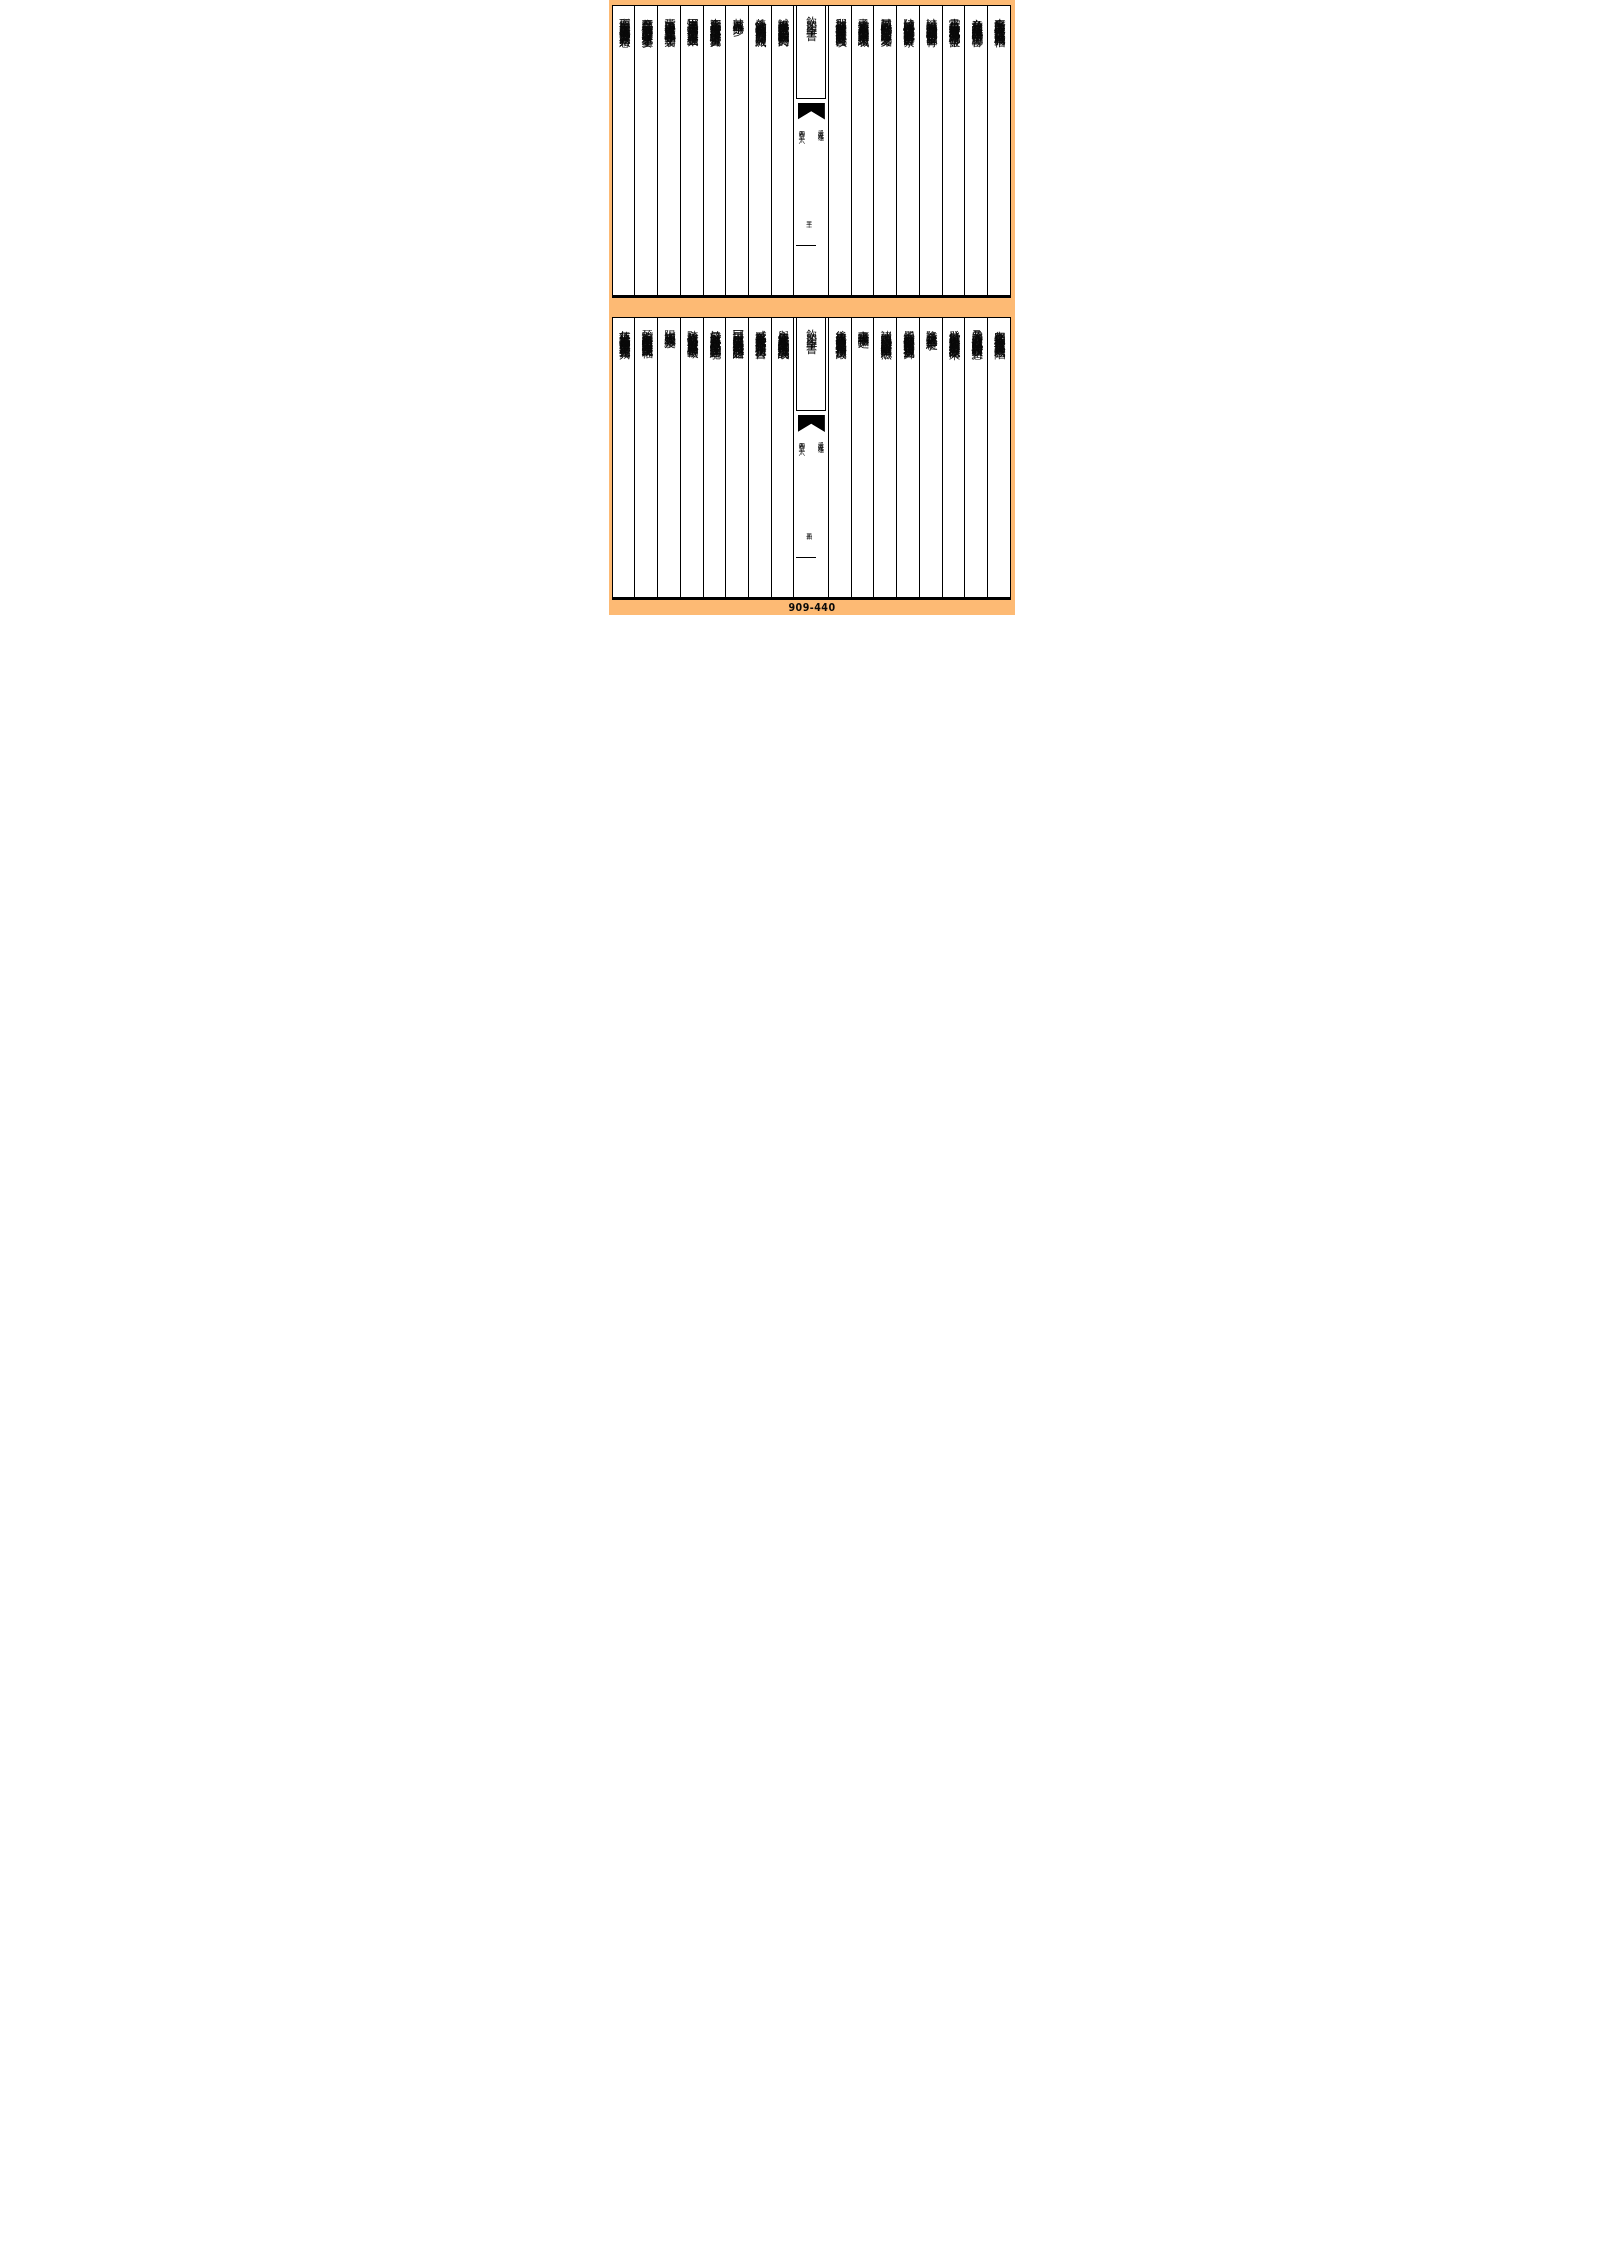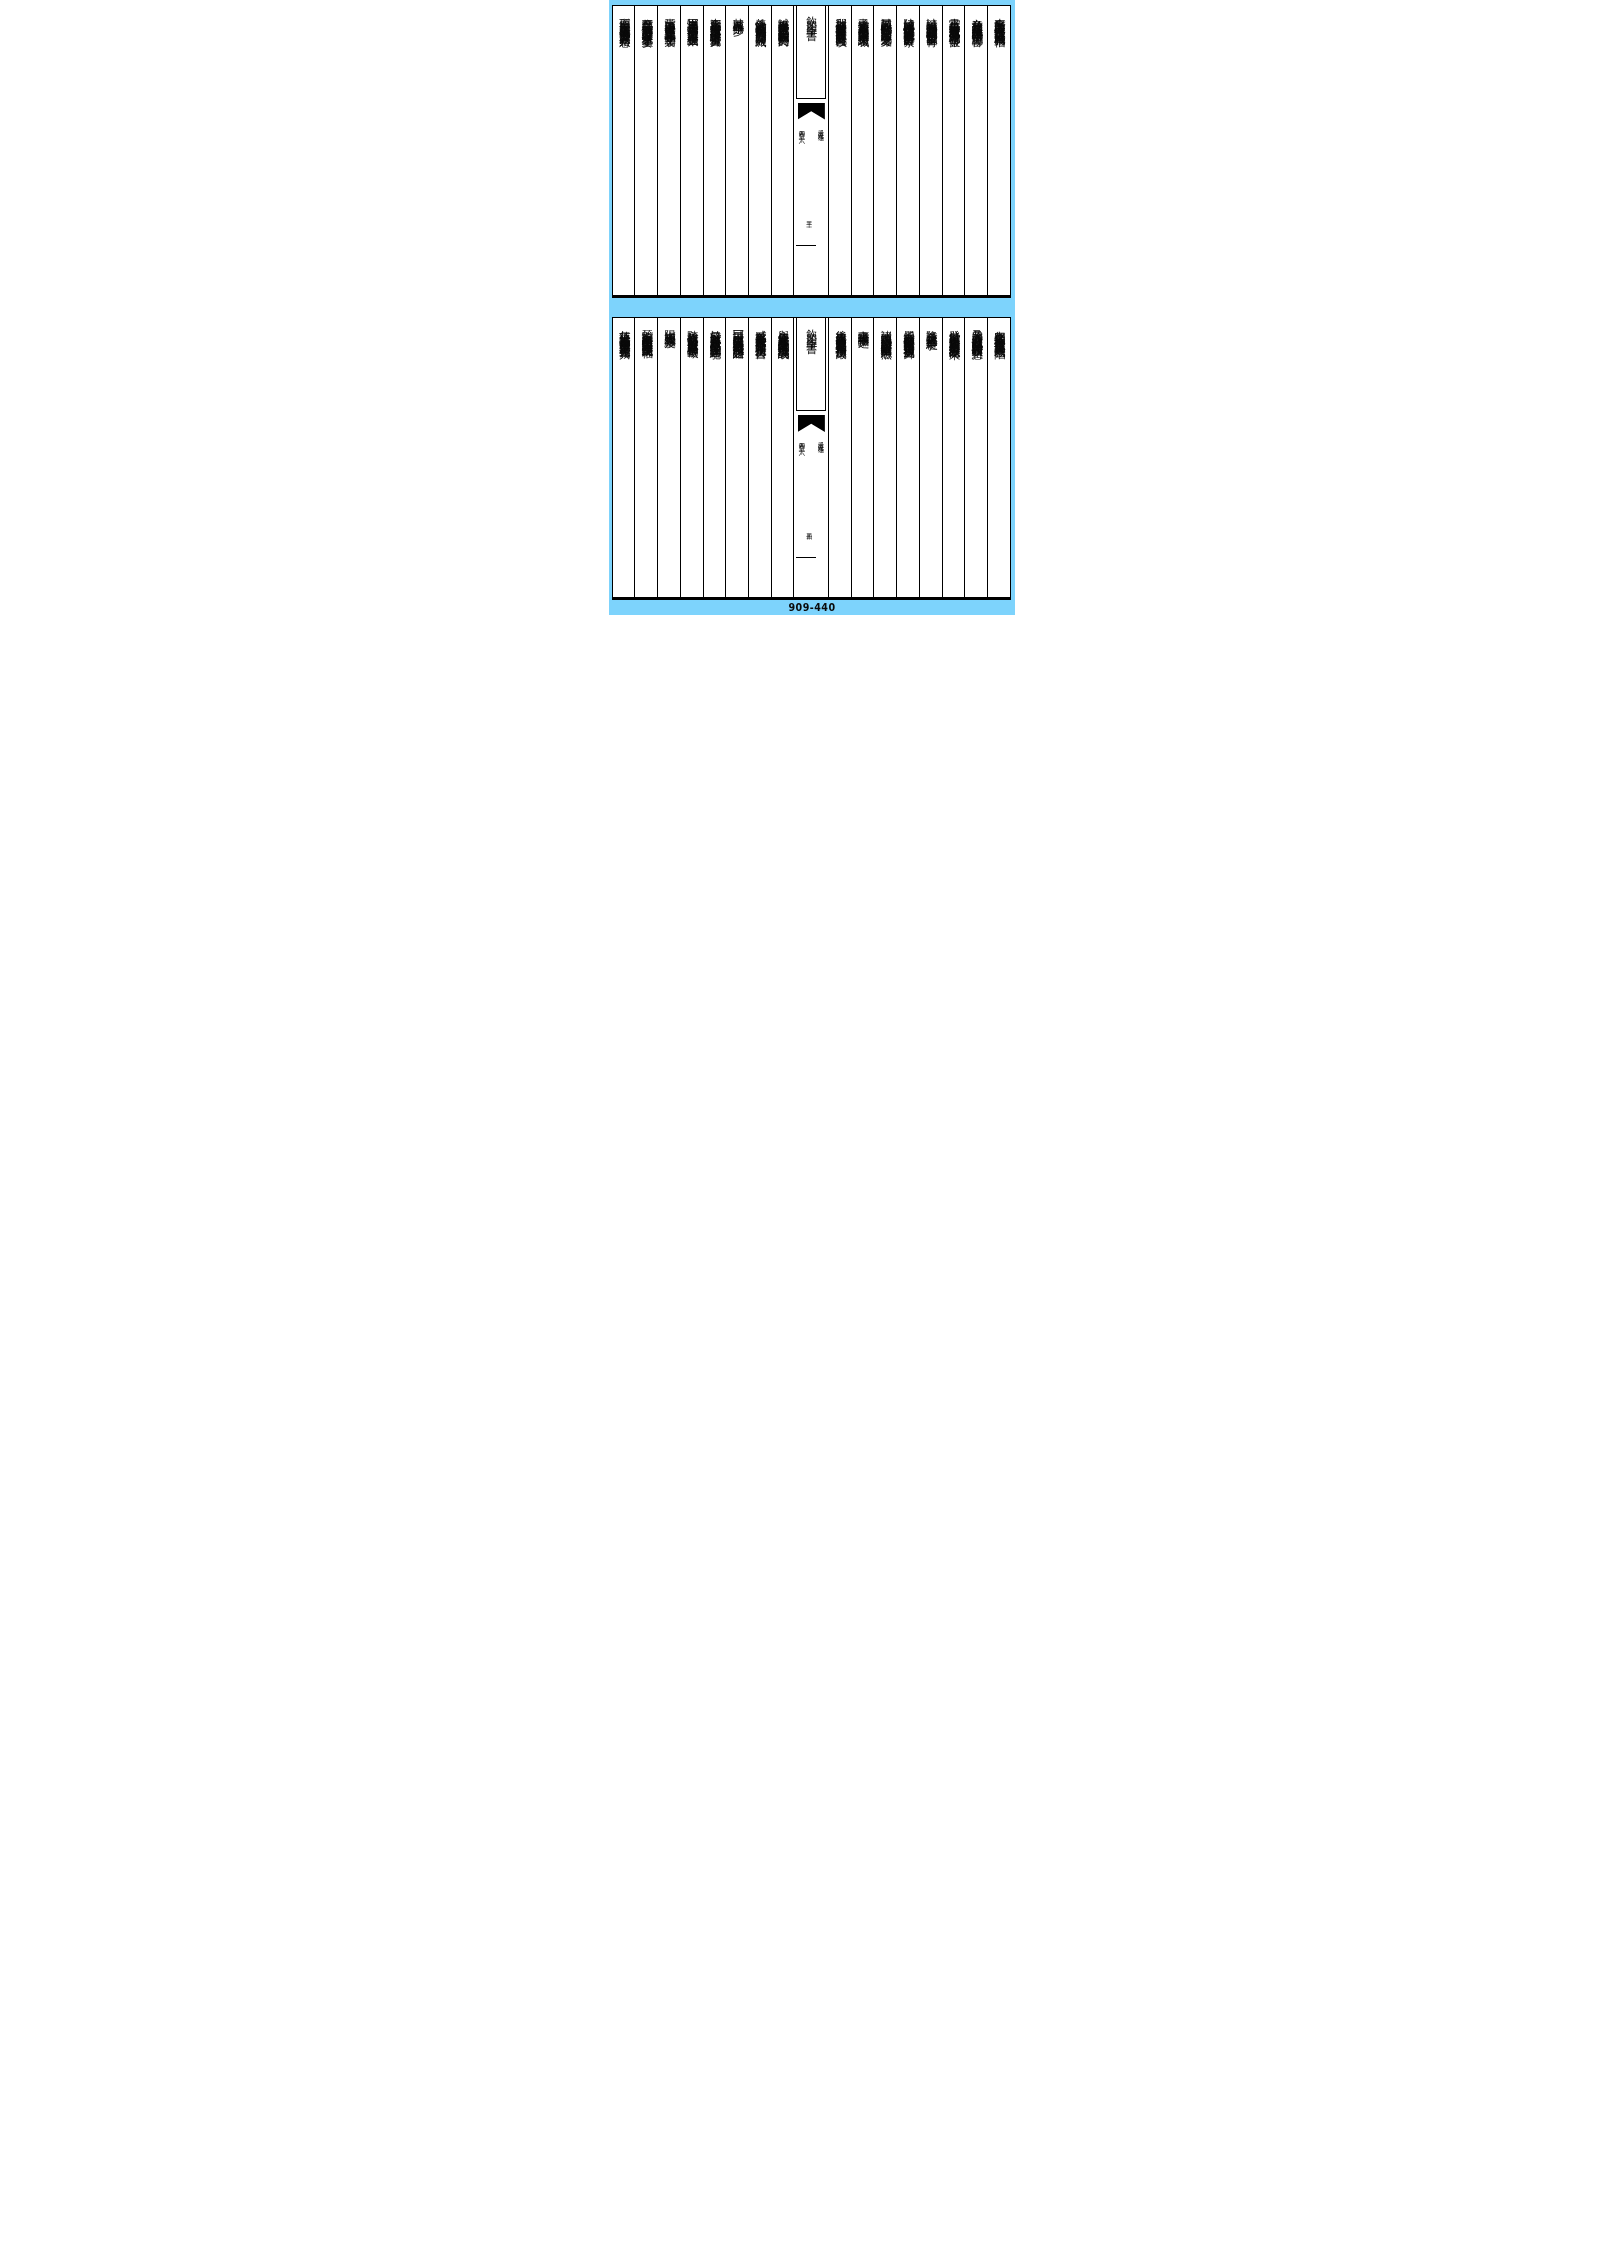--- a/index.html
+++ b/index.html
@@ -1,18 +1,18 @@
 <!DOCTYPE html>
 <html style="font-size:7.2px"><head>
 <meta charset="utf-8">
 <style>
   html,body { margin:0; padding:0; background:#ffffff; }
   .page {
     position:relative; width:406px; height:615px; margin:0 auto;
-    background:#7dd3fc; font-family:"DejaVu Serif","Liberation Serif",serif;
+    background:#fdba74; font-family:"DejaVu Serif","Liberation Serif",serif;
     color:#0a0a0a; overflow:hidden;
   }
   .block {
     position:absolute; left:2.7px; width:399px; background:#fff;
     border:1.8px solid #000; border-bottom-width:3.2px; box-sizing:border-box;
   }
   .block-top    { top:4.5px;  height:293px; }
   .block-bottom { top:317px; height:283px; }
   .cols { display:flex; flex-direction:row-reverse; width:100%; height:100%; }
   .col {

